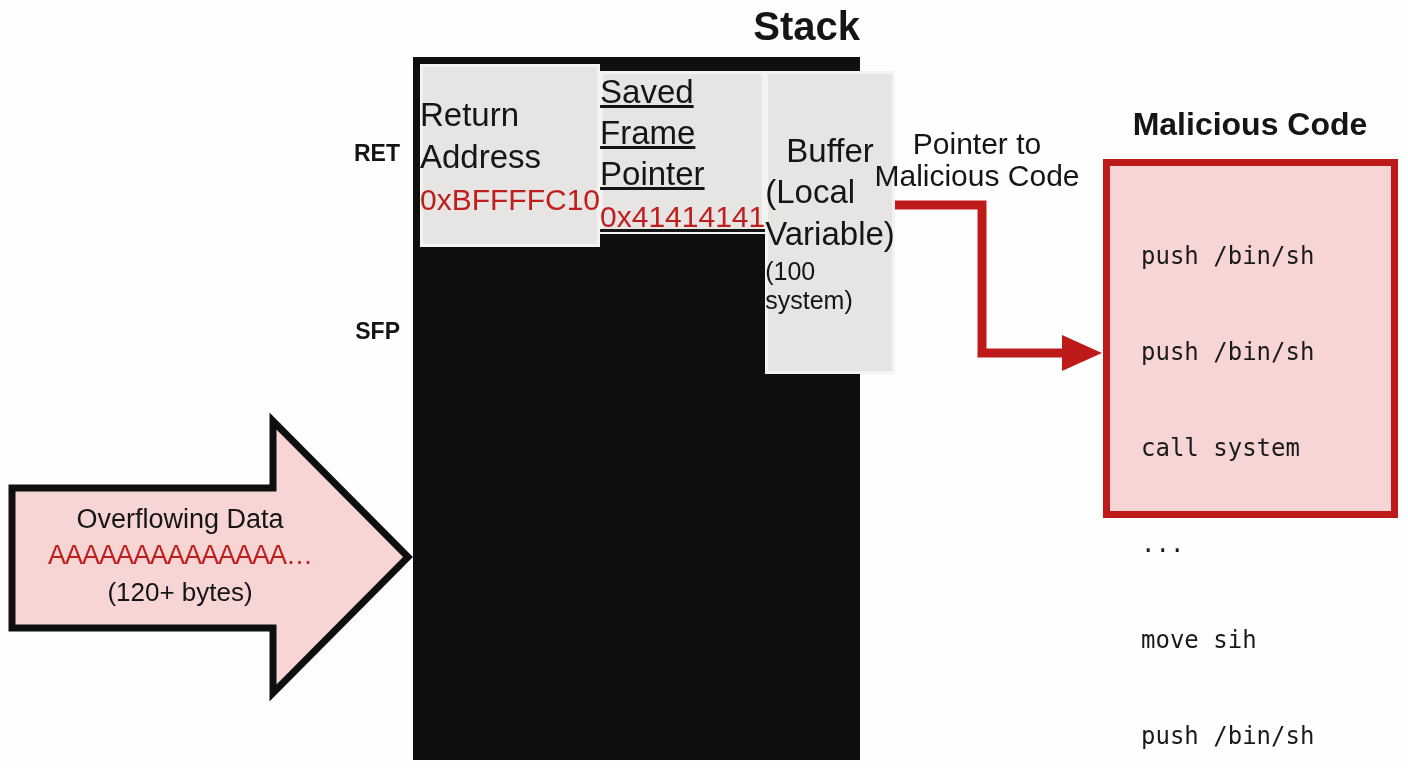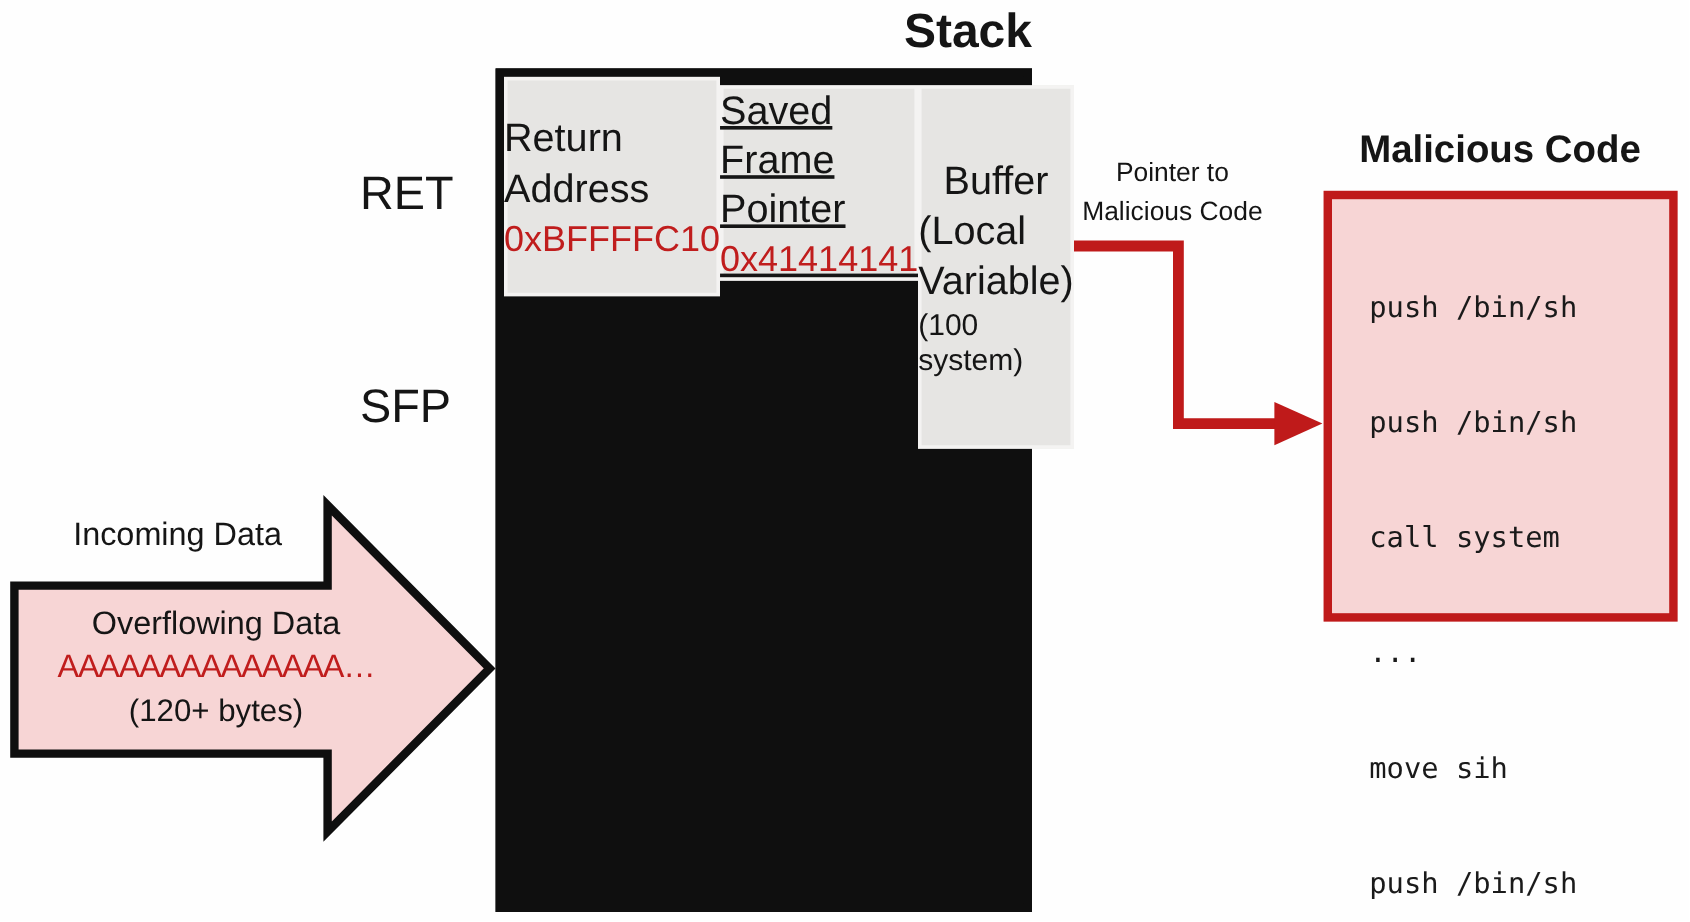--- a/index.html
+++ b/index.html
@@ -43,38 +43,38 @@
   .sec-ret { height: 183px; }
   .sec-sfp { height: 163px; margin-top: 7px; text-decoration: underline; }
   .sec-buf { height: 303px; margin-top: 7px; }
   .sec-empty { height: 71px; margin-top: 7px; background: var(--stack-bottom-fill); }
 
   .sec-label { font-size: 33px; font-weight: 500; line-height: 1.25; }
   .sec-value { font-size: 30px; font-weight: 500; color: var(--text-red); margin-top: 6px; }
   .sec-size  { font-size: 25px; font-weight: 400; margin-top: 3px; }
 
   .reg-label {
-    width: 100px; text-align: left;
-    font-size: 39px; font-weight: 400;
+    width: 100px; text-align: right;
+    font-size: 23px; font-weight: 700;
   }
   .reg-ret { left: 300px; top: 140px; }
   .reg-sfp { left: 300px; top: 318px; }
 
   .svg-layer { left: 0; top: 0; width: 1408px; height: 768px; pointer-events: none; }
 
   .incoming-poly { fill: var(--pink-fill); stroke: var(--border-black); stroke-width: 7; stroke-linejoin: miter; }
   .red-line { stroke: var(--accent-red); stroke-width: 9; fill: none; }
   .red-head { fill: var(--accent-red); stroke: none; }
 
   .incoming-label { left: 28px; top: 430px; width: 240px; font-size: 27px; font-weight: 500; text-align: center; }
   .overflow-title { left: 30px; top: 504px; width: 300px; font-size: 27px; font-weight: 500; text-align: center; }
   .overflow-payload { left: 15px; top: 540px; width: 330px; font-size: 27px; font-weight: 500; color: var(--text-red); text-align: center; letter-spacing: -1px; }
   .overflow-size { left: 30px; top: 577px; width: 300px; font-size: 26px; font-weight: 400; text-align: center; }
 
-  .pointer-label { left: 867px; top: 128px; width: 220px; font-size: 22px; font-weight: 500; text-align: center; line-height: 32px; }
+  .pointer-label { left: 867px; top: 128px; width: 220px; font-size: 30px; font-weight: 500; text-align: center; line-height: 32px; }
 
   .malicious-title { left: 1095px; top: 106px; width: 310px; font-size: 32px; font-weight: 600; text-align: center; }
   .malicious-box {
     left: 1103px; top: 159px; width: 295px; height: 359px;
     border: 7px solid var(--accent-red);
     background: var(--pink-fill);
   }
   .code-block {
     left: 1141px; top: 176px; width: 230px;
     font-family: "DejaVu Sans Mono", monospace;
@@ -113,21 +113,20 @@
       <div class="sec-label">Buffer</div>
       <div class="sec-label">(Local Variable)</div>
       <div class="sec-size">(100 system)</div>
     </div>
     <div class="stack-section sec-empty"></div>
   </div>
 
   <div class="abs reg-label reg-ret">RET</div>
   <div class="abs reg-label reg-sfp">SFP</div>
 
-  <div class="abs incoming-label">Incoming Data</div>
   <div class="abs overflow-title">Overflowing Data</div>
   <div class="abs overflow-payload">AAAAAAAAAAAAAA…</div>
   <div class="abs overflow-size">(120+ bytes)</div>
 
   <div class="abs pointer-label">
     <div>Pointer to</div>
     <div>Malicious Code</div>
   </div>
 
   <div class="abs malicious-title">Malicious Code</div>

